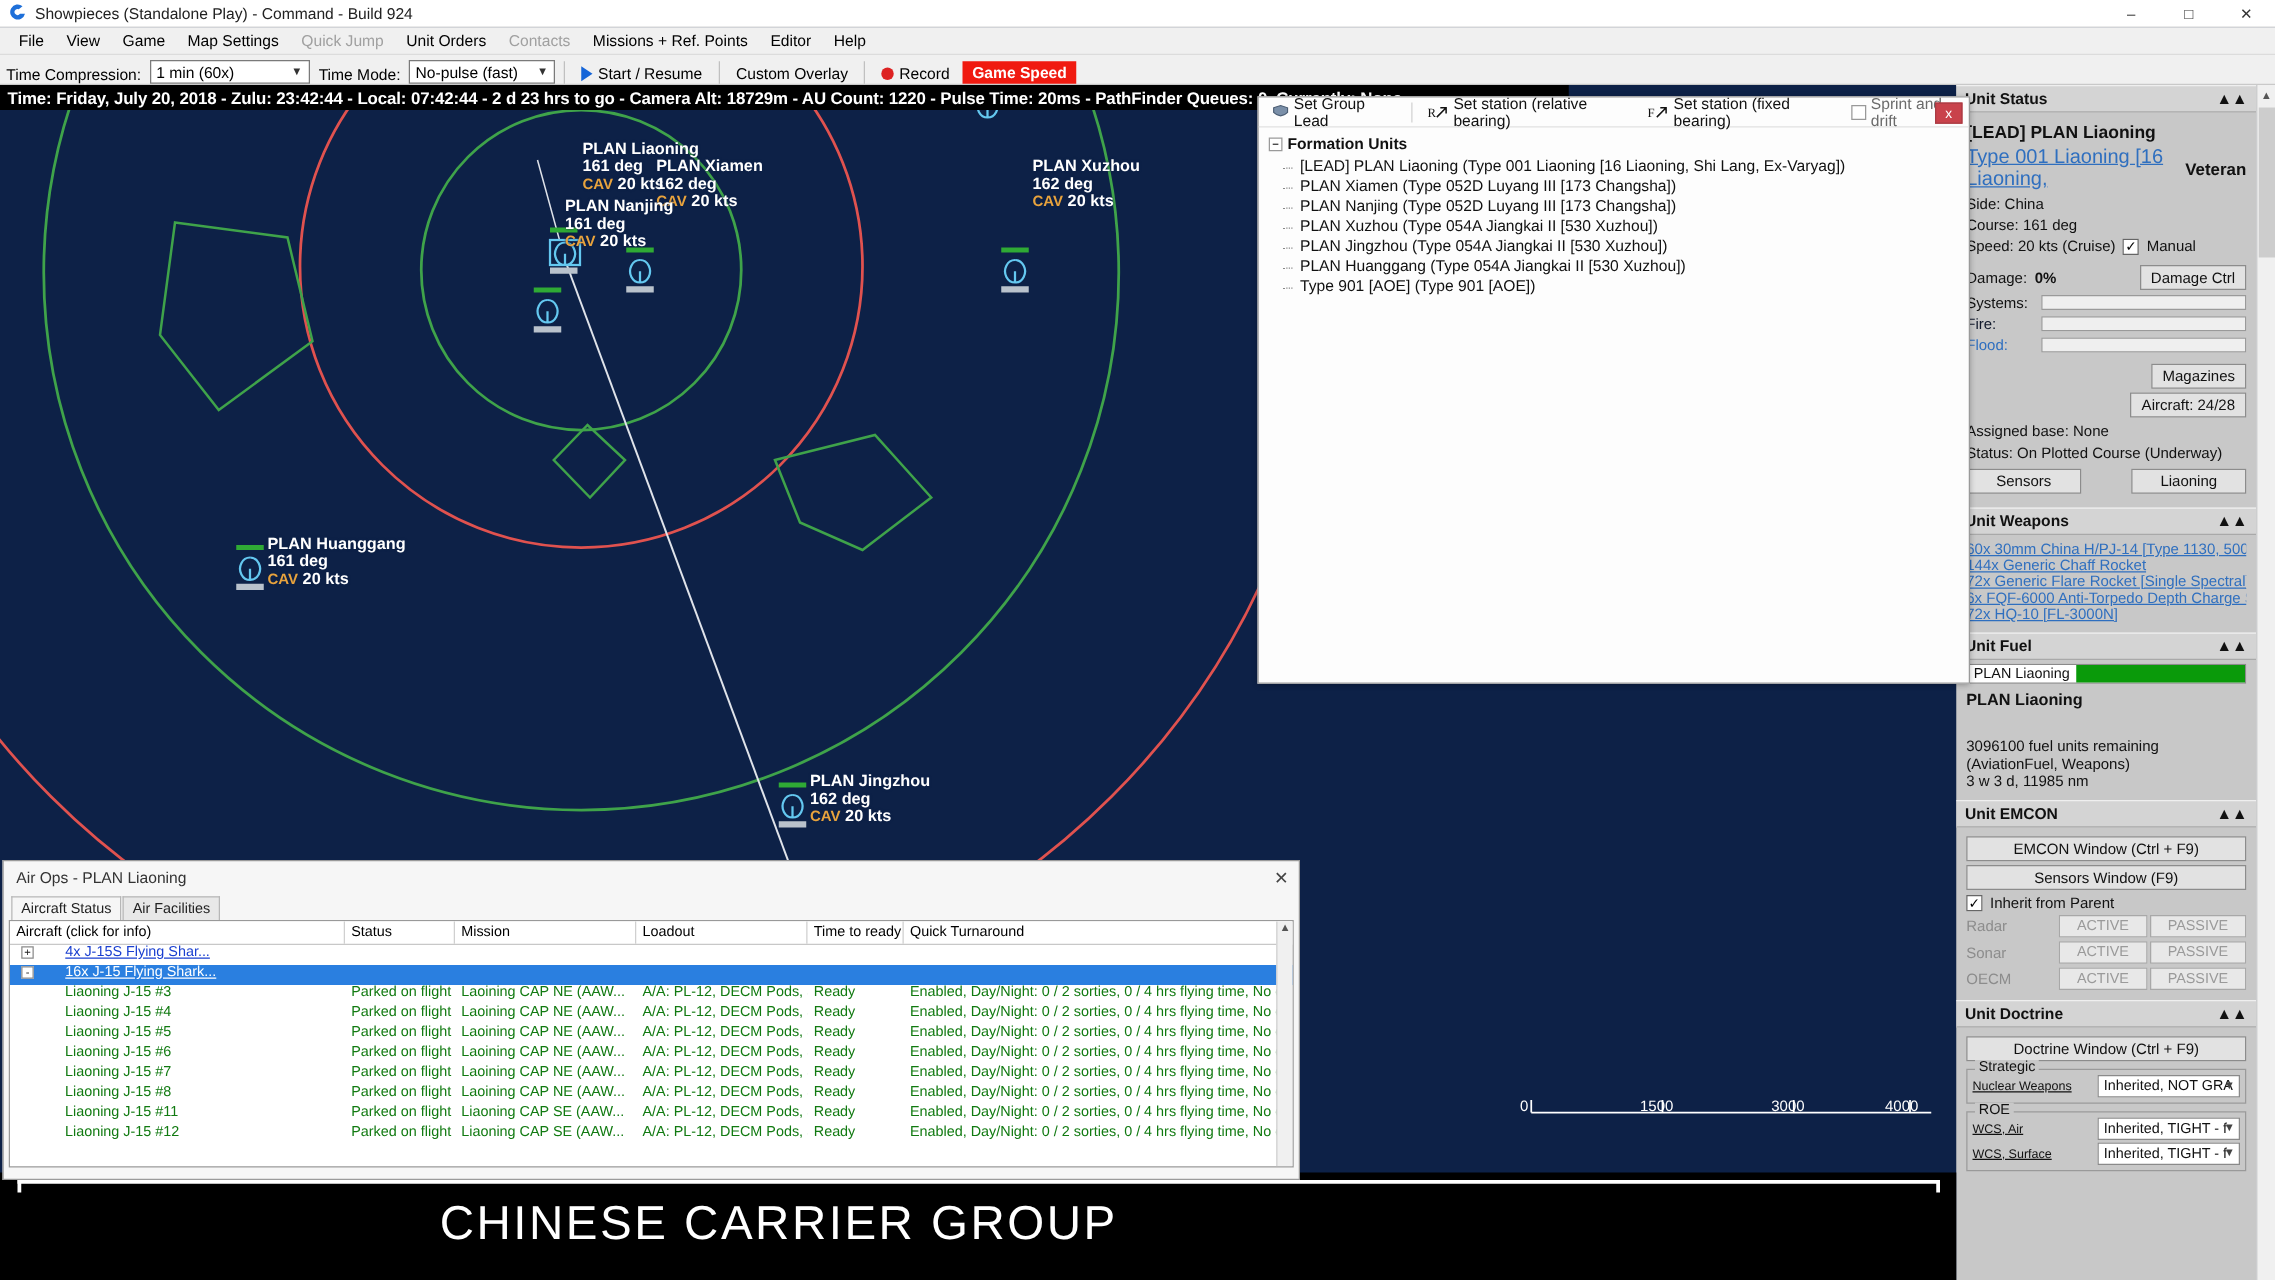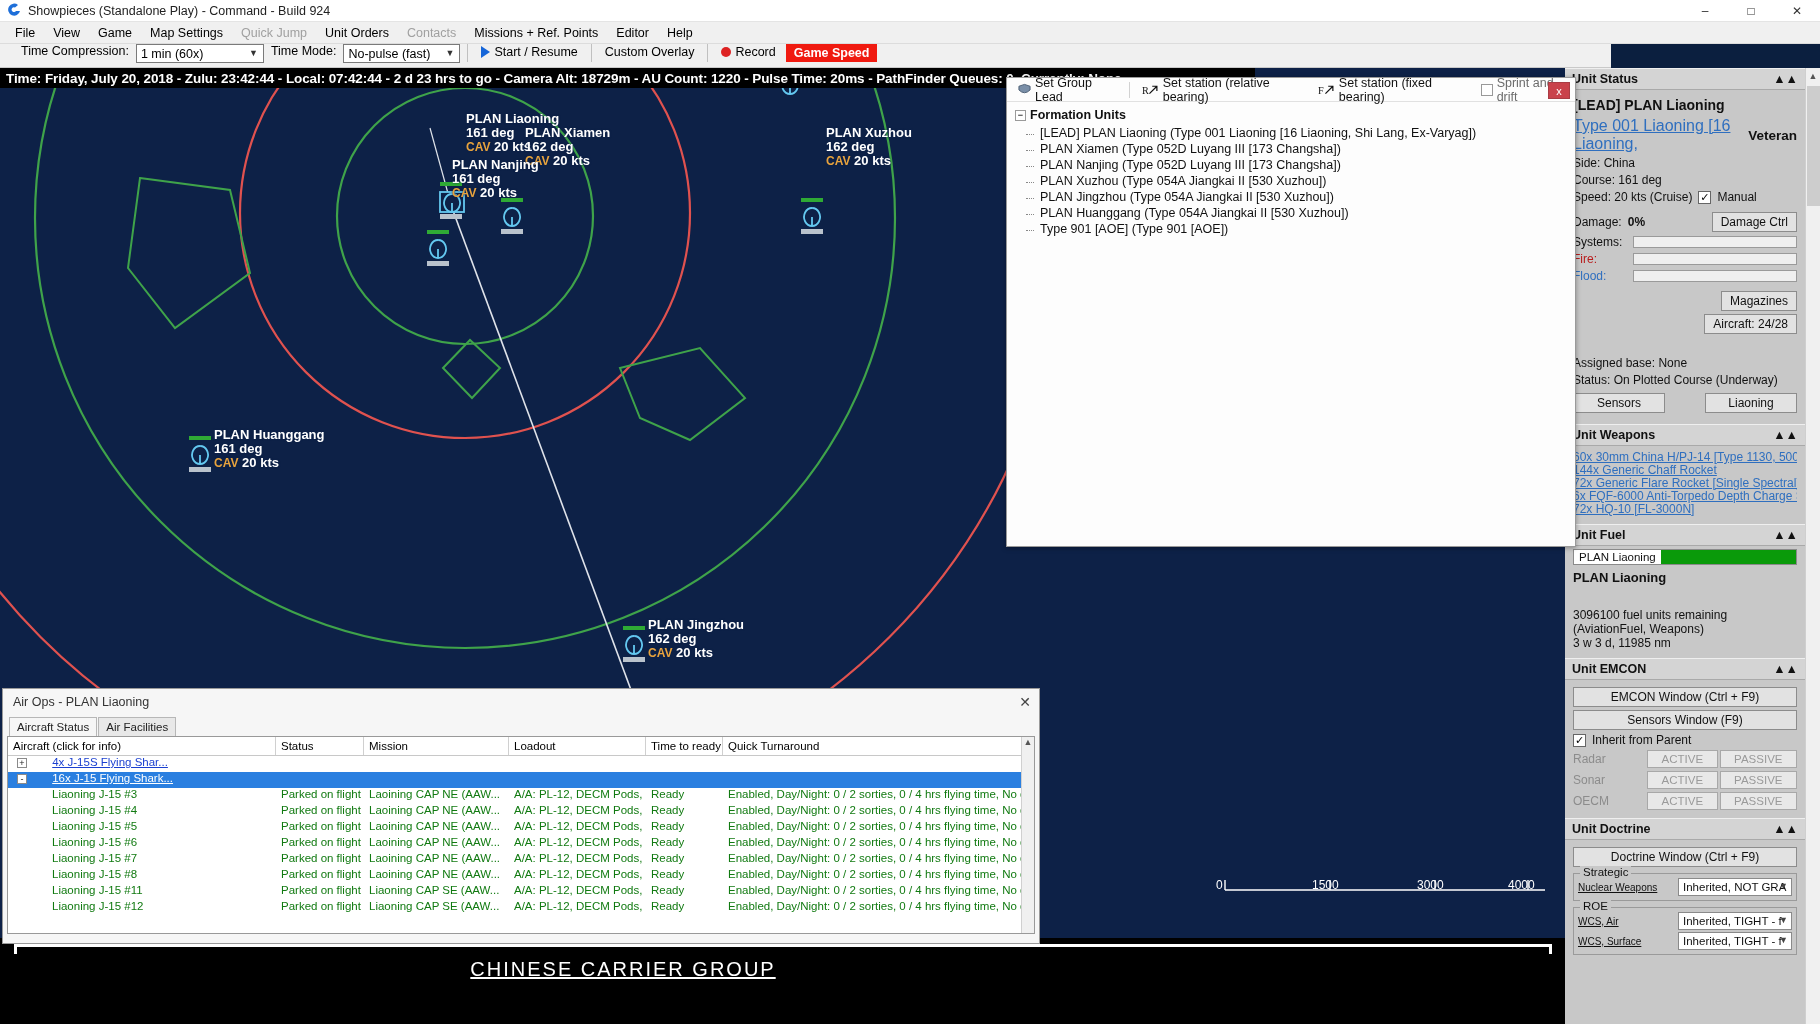--- a/index.html
+++ b/index.html
@@ -31,22 +31,22 @@
   
   #menubar{
     position:absolute;left:0;top:22px;width:1820px;height:22px;background:#f0f0f0;
     display:flex;align-items:center;padding-left:6px;border-bottom:1px solid #dcdcdc;
   }
   .menu-item{ padding:2px 9px; font-size:12.5px; color:#000; }
   .menu-item.disabled{ color:#a0a0a0; }
 
   
   #toolbar{
-    position:absolute;left:0;top:44px;width:1611px;height:24px;background:#f0f0f0;
-    display:flex;align-items:flex-start;padding-left:18px;gap:4px;border-bottom:1px solid #c9c9c9;
+    position:absolute;left:0;top:44px;width:1820px;height:24px;background:#f0f0f0;
+    display:flex;align-items:flex-end;padding-left:2px;gap:4px;border-bottom:1px solid #c9c9c9;
   }
   .tb-label{font-size:12.5px;color:#000;padding:0 3px;}
   .tb-select{
     height:19px;background:#fff;border:1px solid #7a7a7a;font-size:12.5px;
     display:flex;align-items:center;padding-left:4px;color:#000;position:relative;
   }
   .tb-select .caret{position:absolute;right:5px;top:3px;font-size:9px;color:#333;}
   .tb-sep{width:1px;height:18px;background:#c0c0c0;margin:0 3px;}
   .tb-btn{display:flex;align-items:center;gap:4px;font-size:12.5px;padding:1px 6px;color:#000;}
   .tri{width:0;height:0;border-left:9px solid #1565d8;border-top:6px solid transparent;border-bottom:6px solid transparent;}
@@ -74,21 +74,21 @@
 
   
   #banner{
     position:absolute;left:0;top:938px;width:1565px;height:86px;background:#000;
     z-index:20;
   }
   #banner .bar{position:absolute;left:14px;top:6px;width:1538px;height:10px;
     border-left:3px solid #fff;border-right:3px solid #fff;border-top:3px solid #fff;}
   #banner .btxt{
     position:absolute;left:0;top:20px;width:1246px;text-align:center;color:#fff;
-    font-size:20px;letter-spacing:2px;font-family:"Liberation Sans",sans-serif;text-decoration:underline;
+    font-size:38px;letter-spacing:2px;font-family:"Liberation Sans",sans-serif;
   }
 
   
   #formation{
     position:absolute;left:1006px;top:77px;width:570px;height:470px;
     background:#fdfdfd;border:1px solid #9a9a9a;z-index:30;
     box-shadow:0 1px 5px rgba(0,0,0,.35);
   }
   #formation .fe-title{height:28px;display:flex;align-items:center;padding-left:10px;
     font-size:13px;color:#111;background:#fdfdfd;}
@@ -152,21 +152,21 @@
   .sb-row{margin:3px 0;display:flex;align-items:center;gap:6px;}
   .big-name{font-size:14px;font-weight:bold;margin:2px 0 4px 0;}
   .link{color:#2f6fbf;text-decoration:underline;font-size:16px;}
   .veteran{font-weight:bold;font-size:13.5px;}
   .btn{
     background:#e2e2e2;border:1px solid #8c8c8c;font-size:12px;padding:2px 8px;color:#111;
     text-align:center;
   }
   .bar-outer{flex:1 1 auto;height:12px;background:#efefef;border:1px solid #9a9a9a;}
   .bar-inner{height:100%;background:#0a9a0a;}
-  .lbl-fire{color:#b91c1c;}
+  .lbl-fire{color:#0f172a;}
   .lbl-flood{color:#2f6fbf;}
   .wlink{color:#2f6fbf;text-decoration:underline;display:block;line-height:13px;white-space:nowrap;overflow:hidden;}
   .fuelbar{display:flex;border:1px solid #8a8a8a;background:#fff;height:16px;align-items:center;}
   .fuelbar .nm{font-size:11.5px;padding:0 5px;white-space:nowrap;}
   .fuelbar .fb{flex:1 1 auto;height:14px;background:#0a9a0a;}
   .emcon-row{display:flex;align-items:center;margin-top:3px;}
   .emcon-row .nm{width:72px;color:#8c8c8c;font-size:12px;}
   .emcon-btn{flex:1 1 auto;border:1px solid #a8a8a8;background:#e8e8e8;color:#9a9a9a;
     text-align:center;font-size:11.5px;padding:2px 0;margin-left:2px;}
   .chk{width:13px;height:13px;border:1px solid #666;background:#fff;display:inline-flex;
@@ -530,21 +530,21 @@
     <div class="sb-row">
       <span class="lbl-flood" style="width:54px">Flood:</span>
       <span class="bar-outer"><span class="bar-inner" id="bar-flood" style="background: rgb(47, 111, 191); width: 0%;"></span></span>
     </div>
     <div class="sb-row" style="justify-content:flex-end;margin-top:8px">
       <span class="btn">Magazines</span>
     </div>
     <div class="sb-row" style="justify-content:flex-end">
       <span class="btn">Aircraft: 24/28</span>
     </div>
-    <div class="sb-row" style="margin-top:22px">Assigned base: None</div>
+    <div class="sb-row" style="margin-top:4px">Assigned base: None</div>
     <div class="sb-row">Status: On Plotted Course (Underway)</div>
     <div class="sb-row" style="justify-content:space-between;margin-top:6px">
       <span class="btn" style="width:92px">Sensors</span>
       <span class="btn" style="width:92px">Liaoning</span>
     </div>
   </div>
 
   <div class="sb-header">
     <span>Unit Weapons</span>
     <span>▲▲</span>

